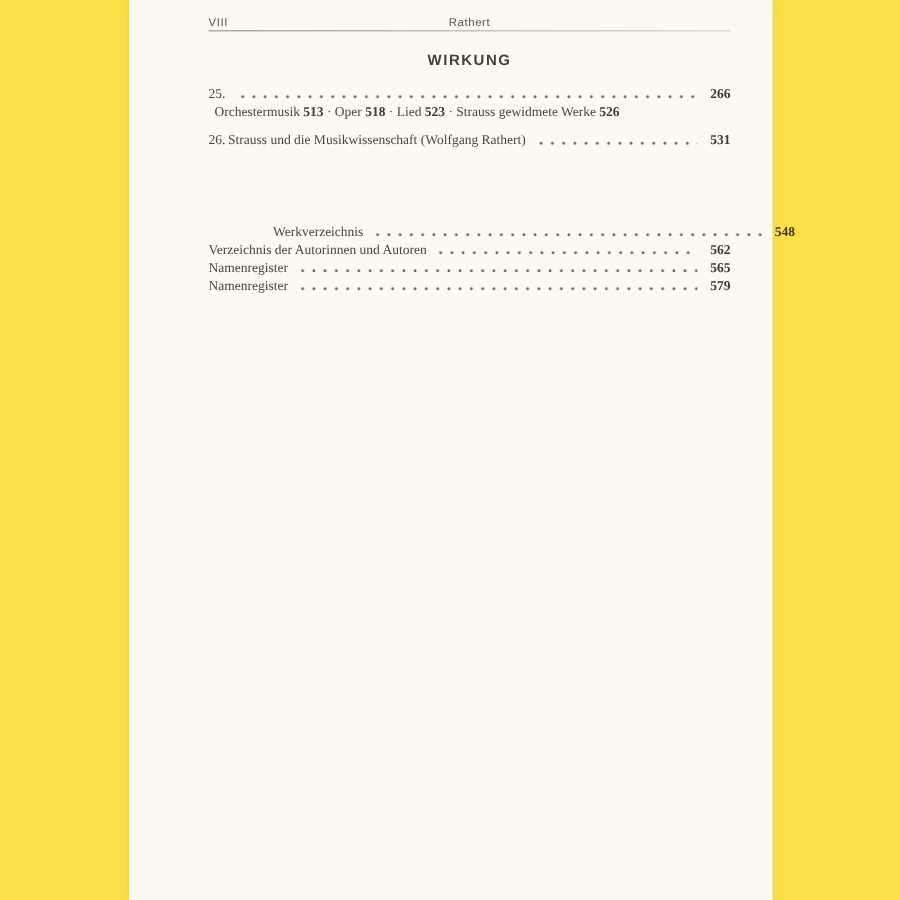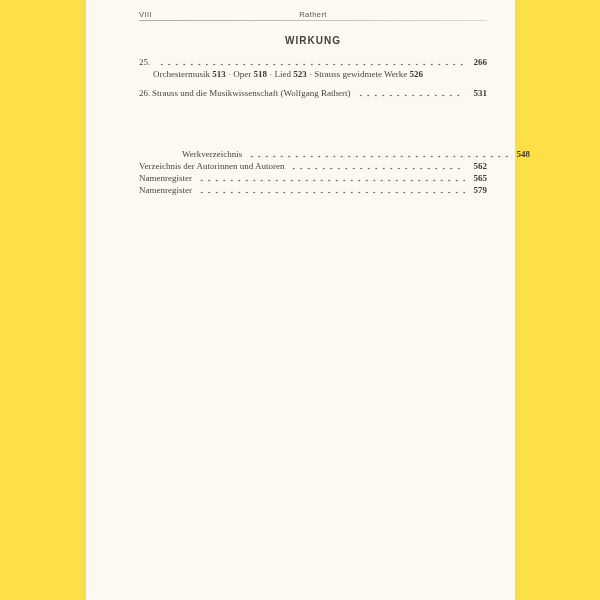--- a/index.html
+++ b/index.html
@@ -79,21 +79,21 @@
     background-position:left center;
   }
   .toc-row .pg{
     flex:0 0 17px;
     text-align:right;
     font-weight:bold;
     color:#3e3a31;
   }
   .sub-row{
     position:absolute;
-    left:14px;width:335px;height:11px;
+    left:4px;width:335px;height:11px;
     font-size:9px;line-height:11px;
     color:#4c473d;
     white-space:nowrap;
   }
   .sub-row .b{font-weight:bold;color:#3e3a31;}
   .r-e25{top:57px;}
   .r-e25sub{top:69px;}
   .r-e26{top:88px;}
   .r-a1{top:149px;margin-left:43px;}
   .r-a2{top:161px;}

